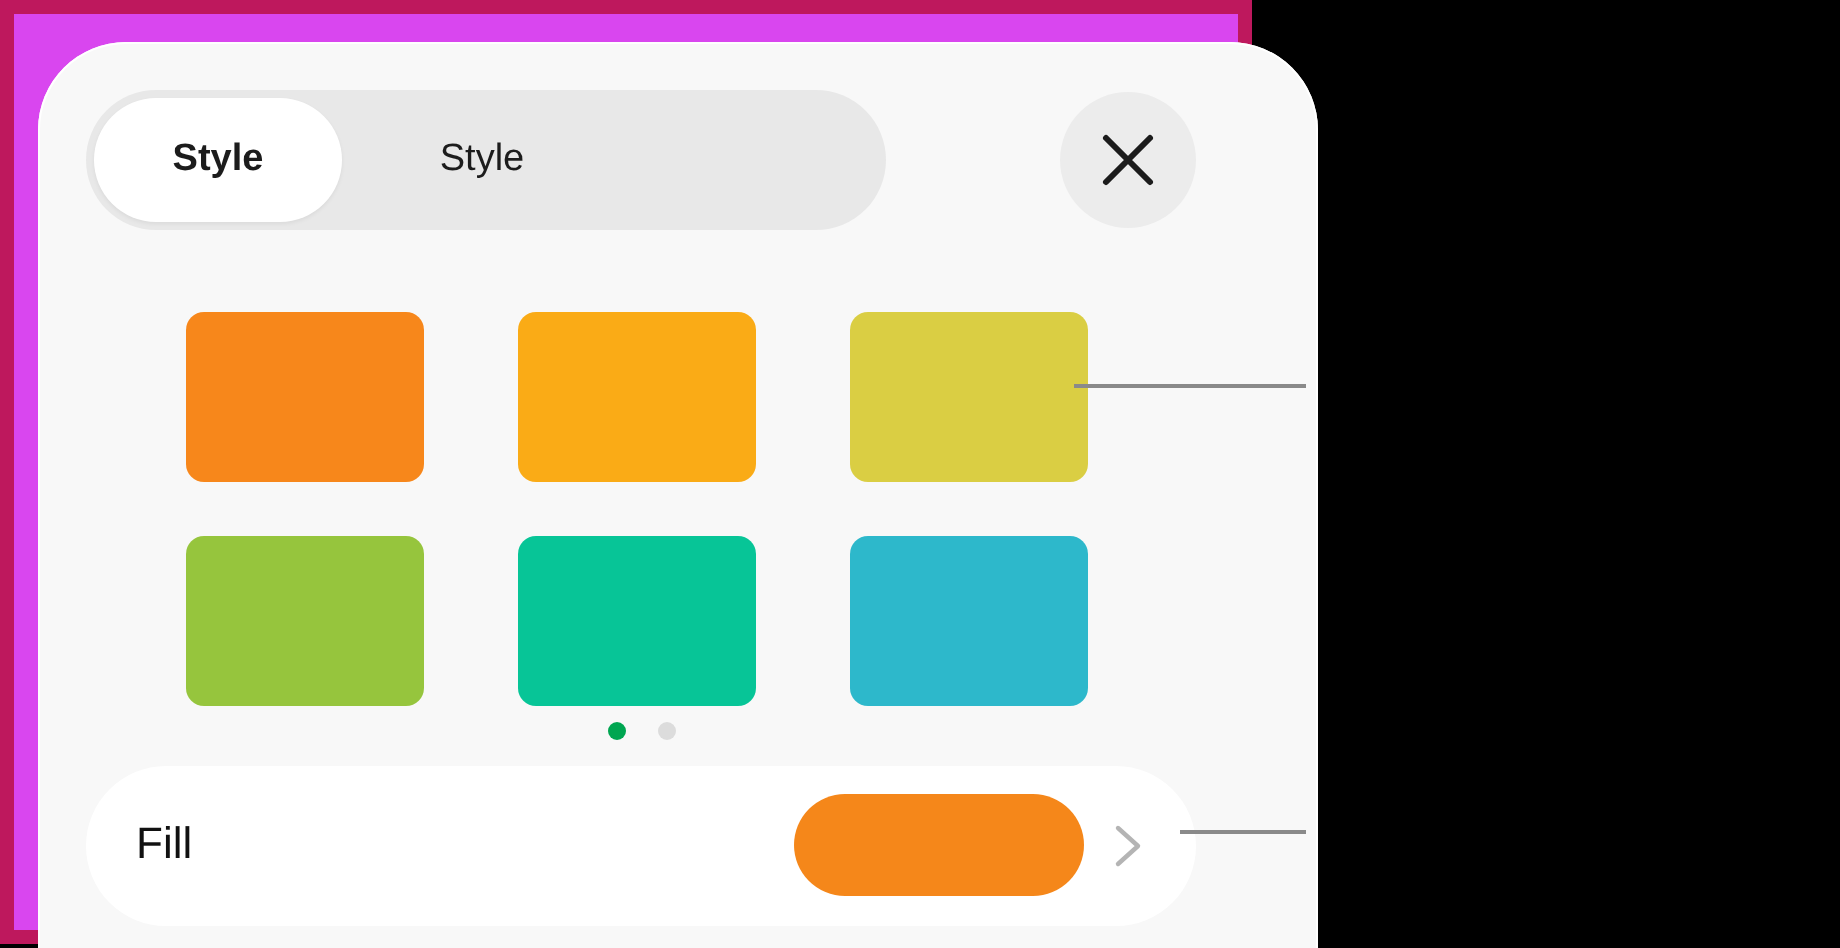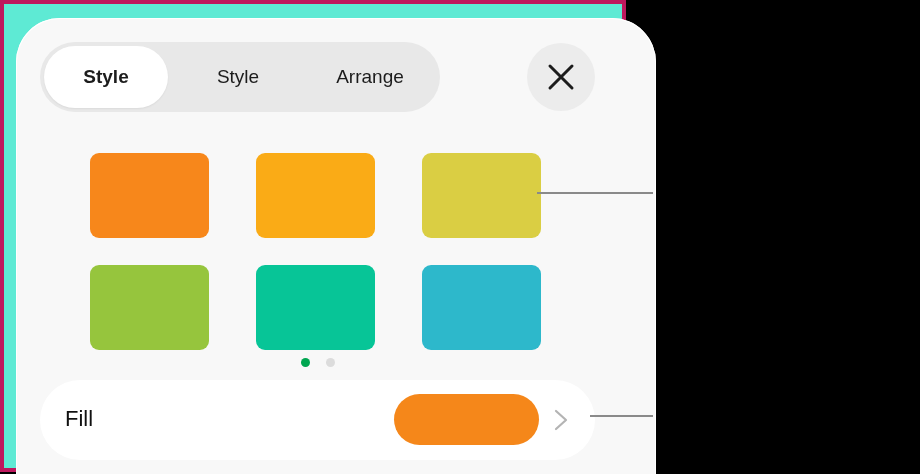--- a/index.html
+++ b/index.html
@@ -2,21 +2,21 @@
 <html><head>
 <meta charset="utf-8">
 <style>
   html, body { margin: 0; padding: 0; }
   body {
     width: 920px; height: 474px; background: #000; position: relative; overflow: hidden;
     font-family: "Liberation Sans", sans-serif;
   }
   .frame {
     position: absolute; left: 0; top: 0; width: 626px; height: 472px;
-    background: #5eead4; border: 4px solid #be185d; box-sizing: border-box;
+    background: #d946ef; border: 7px solid #be185d; box-sizing: border-box;
   }
   .card {
     position: absolute; left: 12px; top: 14px; width: 640px; height: 500px;
     background: #f8f8f8; border-radius: 44px;
     box-shadow: 0 0 0 1px #ffffff inset;
   }
   .segmented {
     position: absolute; left: 36px; top: 38px; width: 400px; height: 70px;
     background: #e8e8e8; border-radius: 35px;
   }
@@ -47,21 +47,20 @@
 </style>
 </head>
 <body>
 
 <div class="frame">
   <div class="card"></div>
 
   <div class="segmented">
     <div class="seg active" style="left:4px;width:124px;">Style</div>
     <div class="seg" style="left:136px;width:124px;">Style</div>
-    <div class="seg" style="left:264px;width:132px;">Arrange</div>
   </div>
 
   <div class="close-btn">
     <svg width="28" height="28" viewBox="0 0 28 28">
       <path d="M3 3 L25 25 M25 3 L3 25" stroke="#1c1c1c" stroke-width="3" stroke-linecap="round"></path>
     </svg>
   </div>
 
   <div class="swatch" id="sw0" style="left: 86px; top: 149px; background: rgb(247, 135, 27);"></div>
   <div class="swatch" id="sw1" style="left: 252px; top: 149px; background: rgb(250, 171, 22);"></div>

